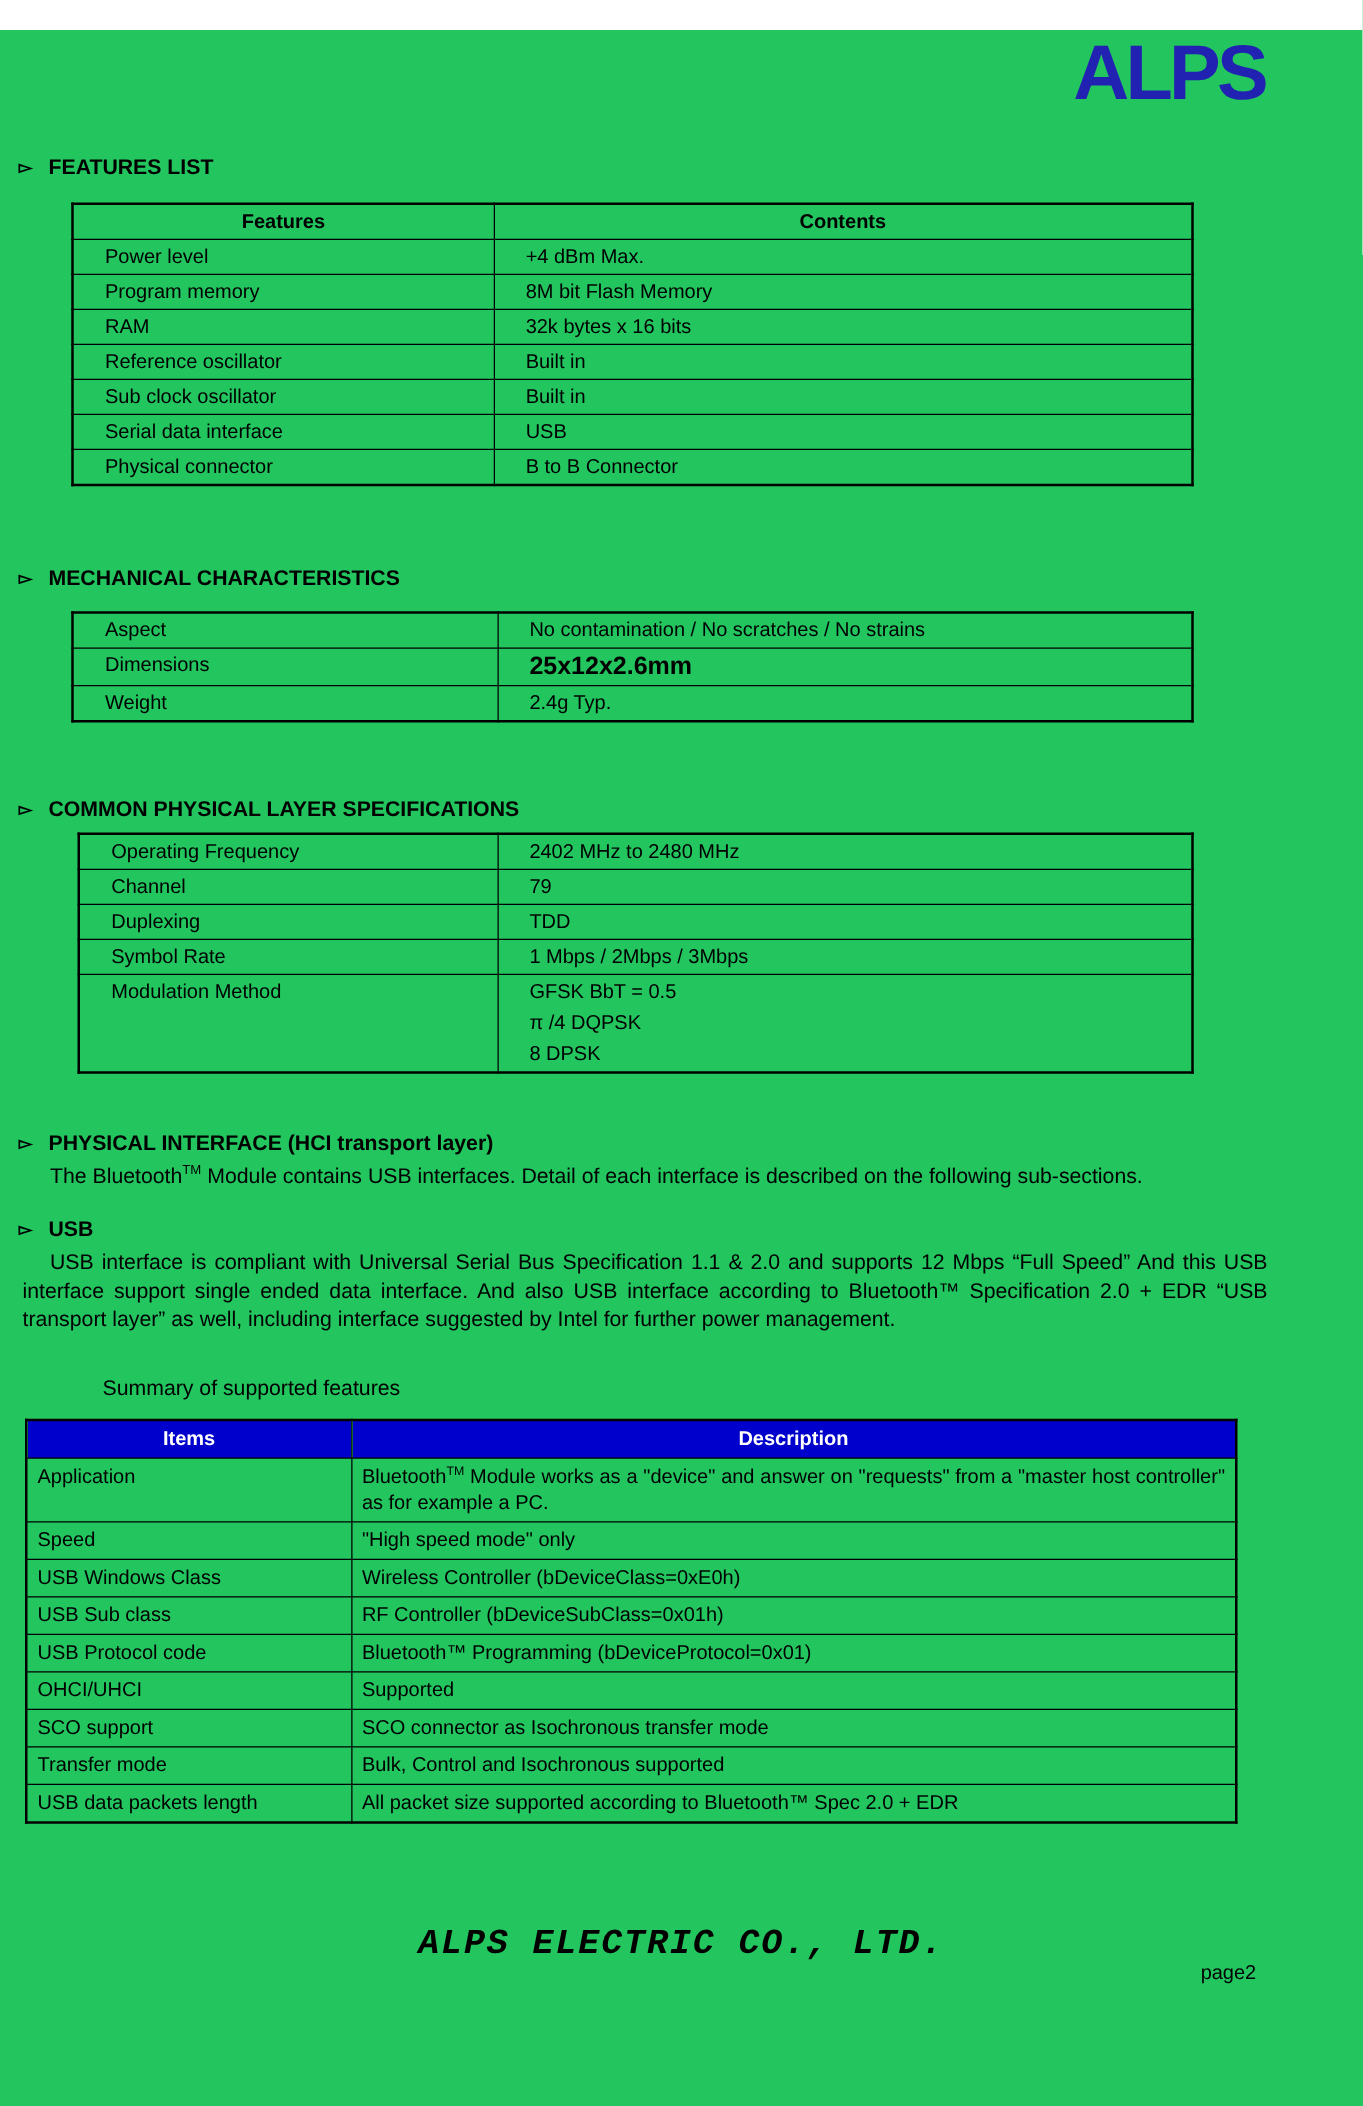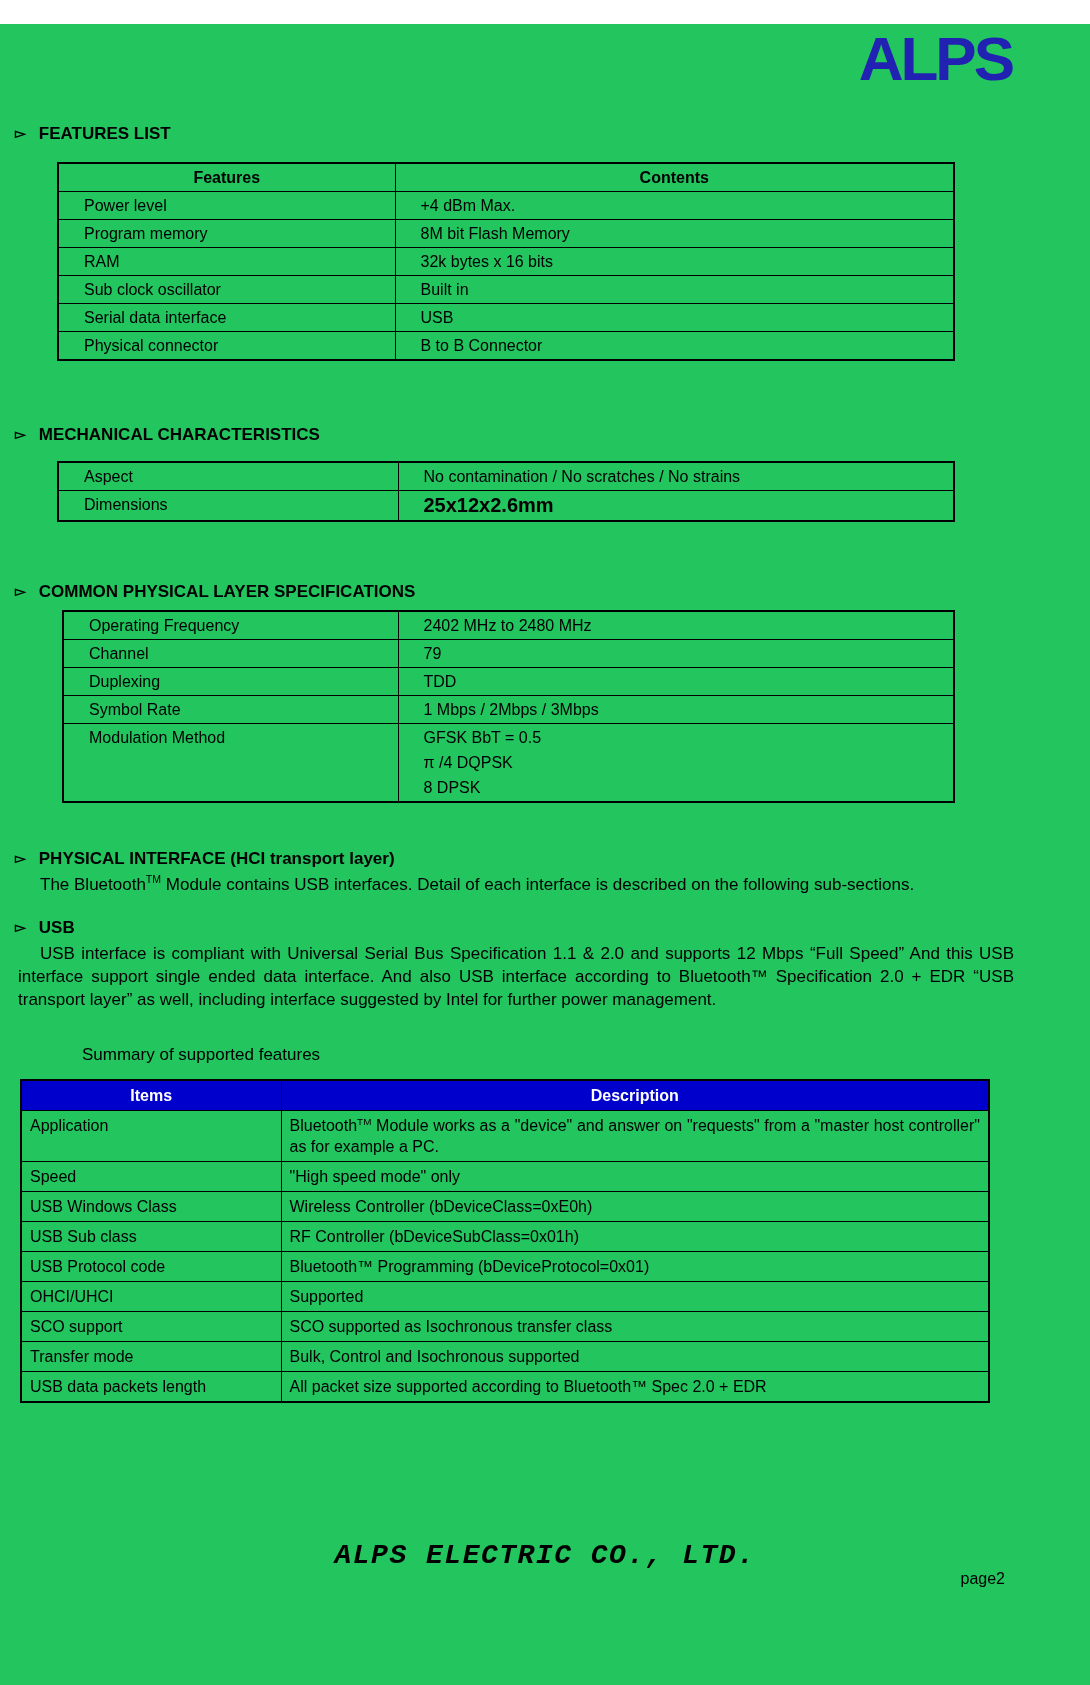--- a/index.html
+++ b/index.html
@@ -91,20 +91,24 @@
           </tr>
           <tr>
             <td>Program memory</td>
             <td>8M bit Flash Memory</td>
           </tr>
           <tr>
             <td>RAM</td>
             <td>32k bytes x 16 bits</td>
           </tr>
           <tr>
+            <td>Reference oscillator</td>
+            <td>Built in</td>
+          </tr>
+          <tr>
             <td>Sub clock oscillator</td>
             <td>Built in</td>
           </tr>
           <tr>
             <td>Serial data interface</td>
             <td>USB</td>
           </tr>
           <tr>
             <td>Physical connector</td>
             <td>B to B Connector</td>
@@ -124,20 +128,24 @@
           <col>
         </colgroup>
       <tbody>
           <tr>
             <td>Aspect</td>
             <td>No contamination / No scratches / No strains</td>
           </tr>
           <tr>
             <td>Dimensions</td>
             <td>25x12x2.6mm</td>
+          </tr>
+          <tr>
+            <td>Weight</td>
+            <td>2.4g Typ.</td>
           </tr>
         </tbody>
     </table>
   </section>
 
   <section class="sec sec-physical">
     <h2 class="heading">
       <span class="bullet">▻</span>
       <span>COMMON PHYSICAL LAYER SPECIFICATIONS</span>
     </h2>
@@ -222,21 +230,21 @@
           <tr>
             <td>USB Protocol code</td>
             <td>Bluetooth™ Programming (bDeviceProtocol=0x01)</td>
           </tr>
           <tr>
             <td>OHCI/UHCI</td>
             <td>Supported</td>
           </tr>
           <tr>
             <td>SCO support</td>
-            <td>SCO supported as Isochronous transfer class</td>
+            <td>SCO connector as Isochronous transfer mode</td>
           </tr>
           <tr>
             <td>Transfer mode</td>
             <td>Bulk, Control and Isochronous supported</td>
           </tr>
           <tr>
             <td>USB data packets length</td>
             <td>All packet size supported according to Bluetooth™ Spec 2.0 + EDR</td>
           </tr>
         </tbody>

